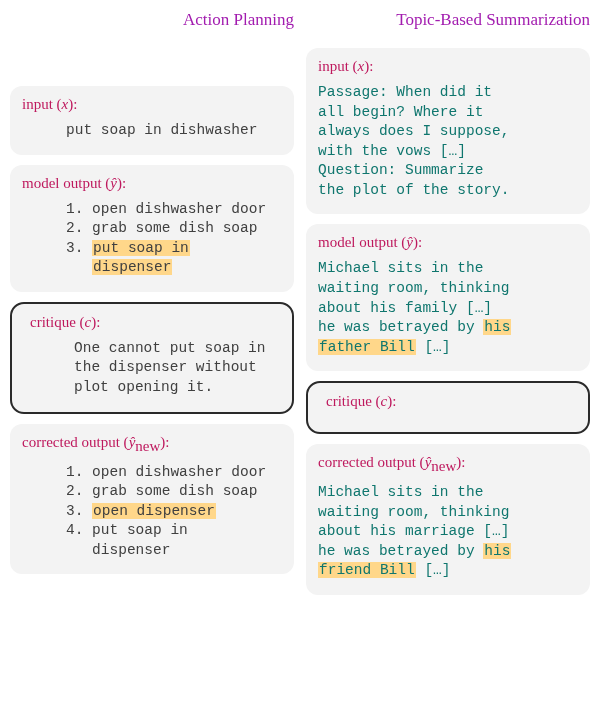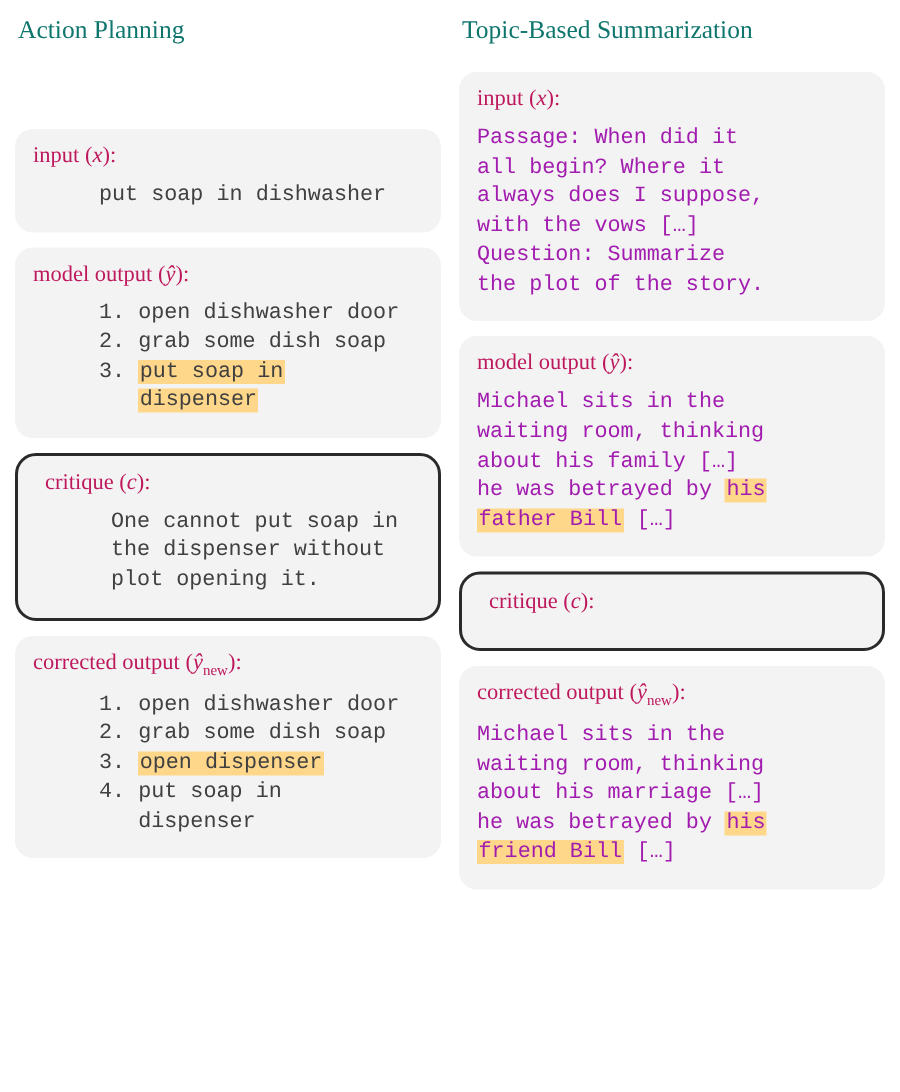--- a/index.html
+++ b/index.html
@@ -13,51 +13,52 @@
     padding: 8px 10px;
   }
   .column {
     flex: 1;
     display: flex;
     flex-direction: column;
     gap: 10px;
   }
   .col-title {
     font-size: 17px;
-    color: #0f766e;
+    color: #a21caf;
     padding: 2px 0 8px 2px;
+    text-align: right;
   }
   .col-left { padding-top: 0; }
   .col-left .spacer { height: 28px; }
   .card {
     background: #f3f3f3;
     border-radius: 12px;
     padding: 10px 12px 14px 12px;
   }
   .card.outlined {
     border: 2px solid #2a2a2a;
     border-radius: 14px;
     padding-left: 18px;
   }
   .card-label {
     font-size: 15px;
     color: #be185d;
     margin-bottom: 8px;
   }
   .card-label .mathit { font-style: italic; font-family: Georgia, serif; }
-  .card-label .sub { font-size: 10px; vertical-align: sub; font-style: normal; }
+  .card-label .sub { font-size: 15px; vertical-align: sub; font-style: normal; }
   .mono {
     font-family: 'Courier New', Courier, monospace;
     font-size: 14.5px;
     line-height: 1.35;
     white-space: pre-wrap;
     word-wrap: break-word;
   }
   .blue { color: #404040; margin-left: 44px; }
-  .orange { color: #a21caf; font-family: Liberation Mono, monospace; }
+  .orange { color: #0f766e; font-family: Liberation Mono, monospace; }
   .hl {
     background: #ffd78a;
     padding: 0 1px;
   }
 </style>
 </head>
 <body>
 
 <div class="column col-left">
   <div class="col-title">Action Planning</div>

